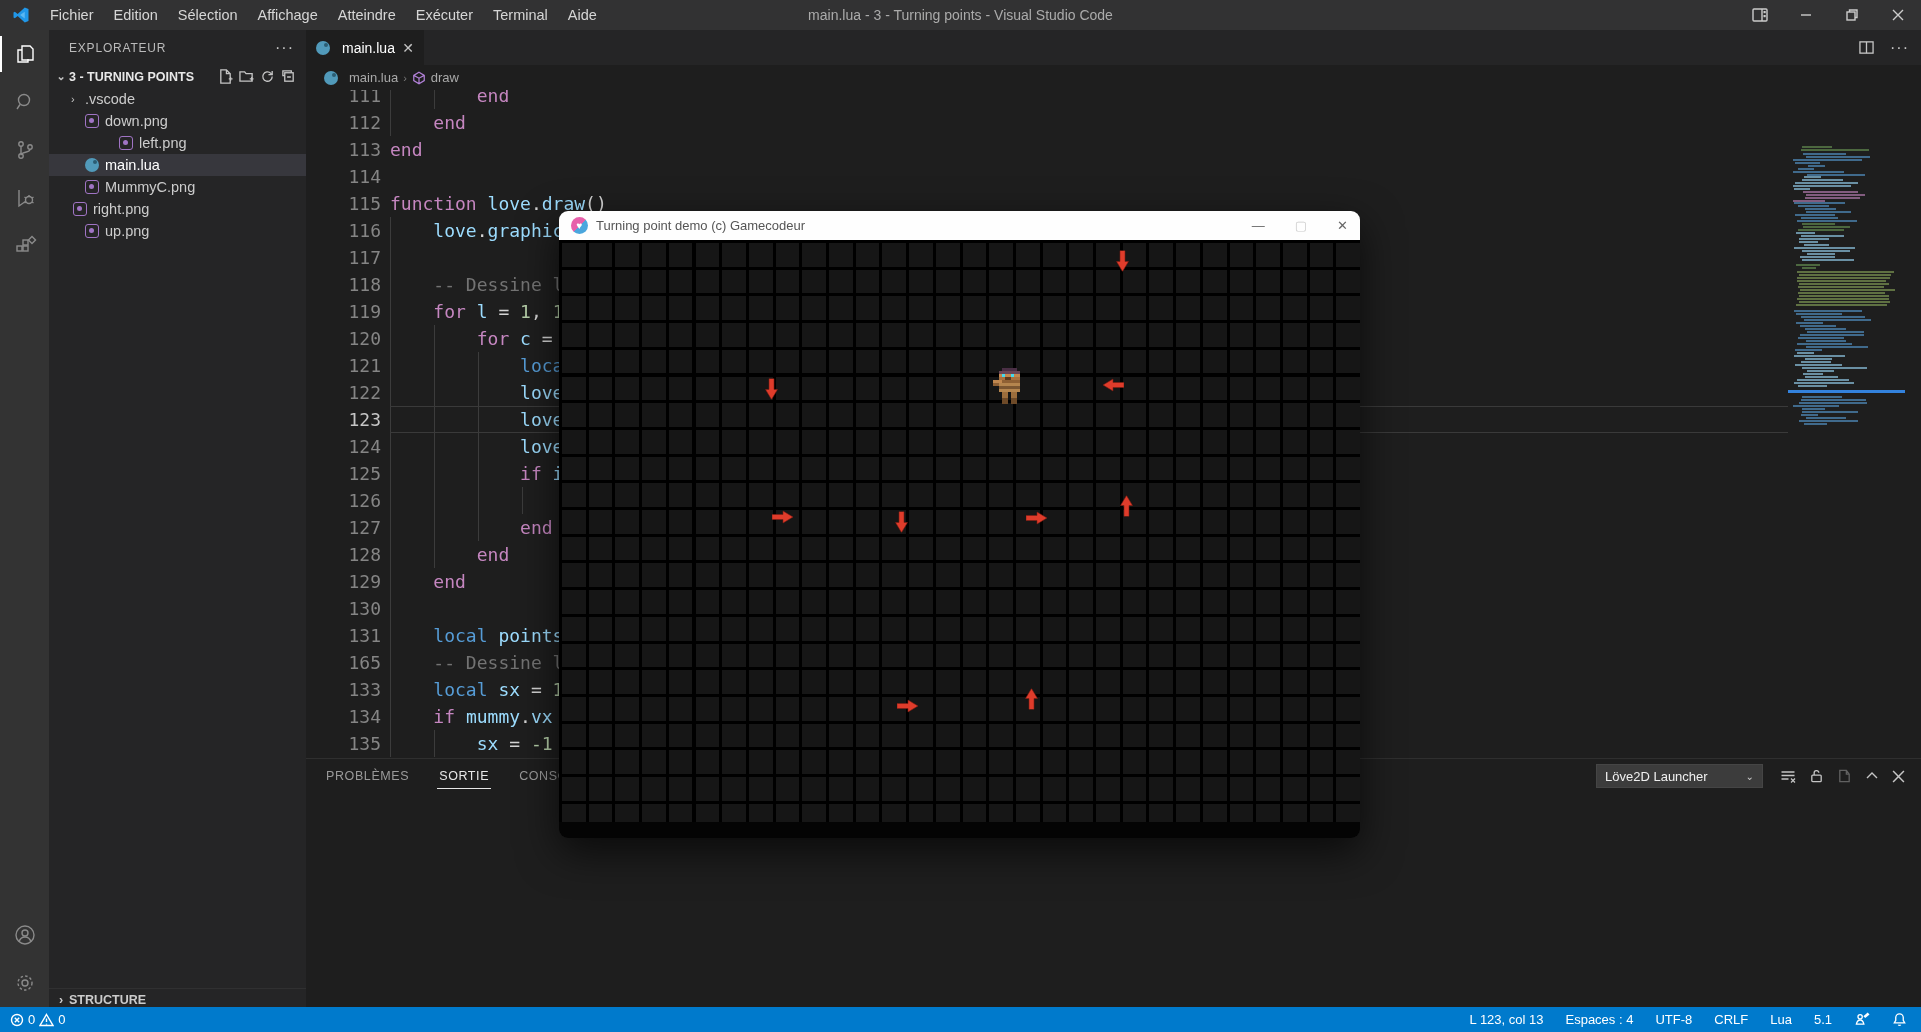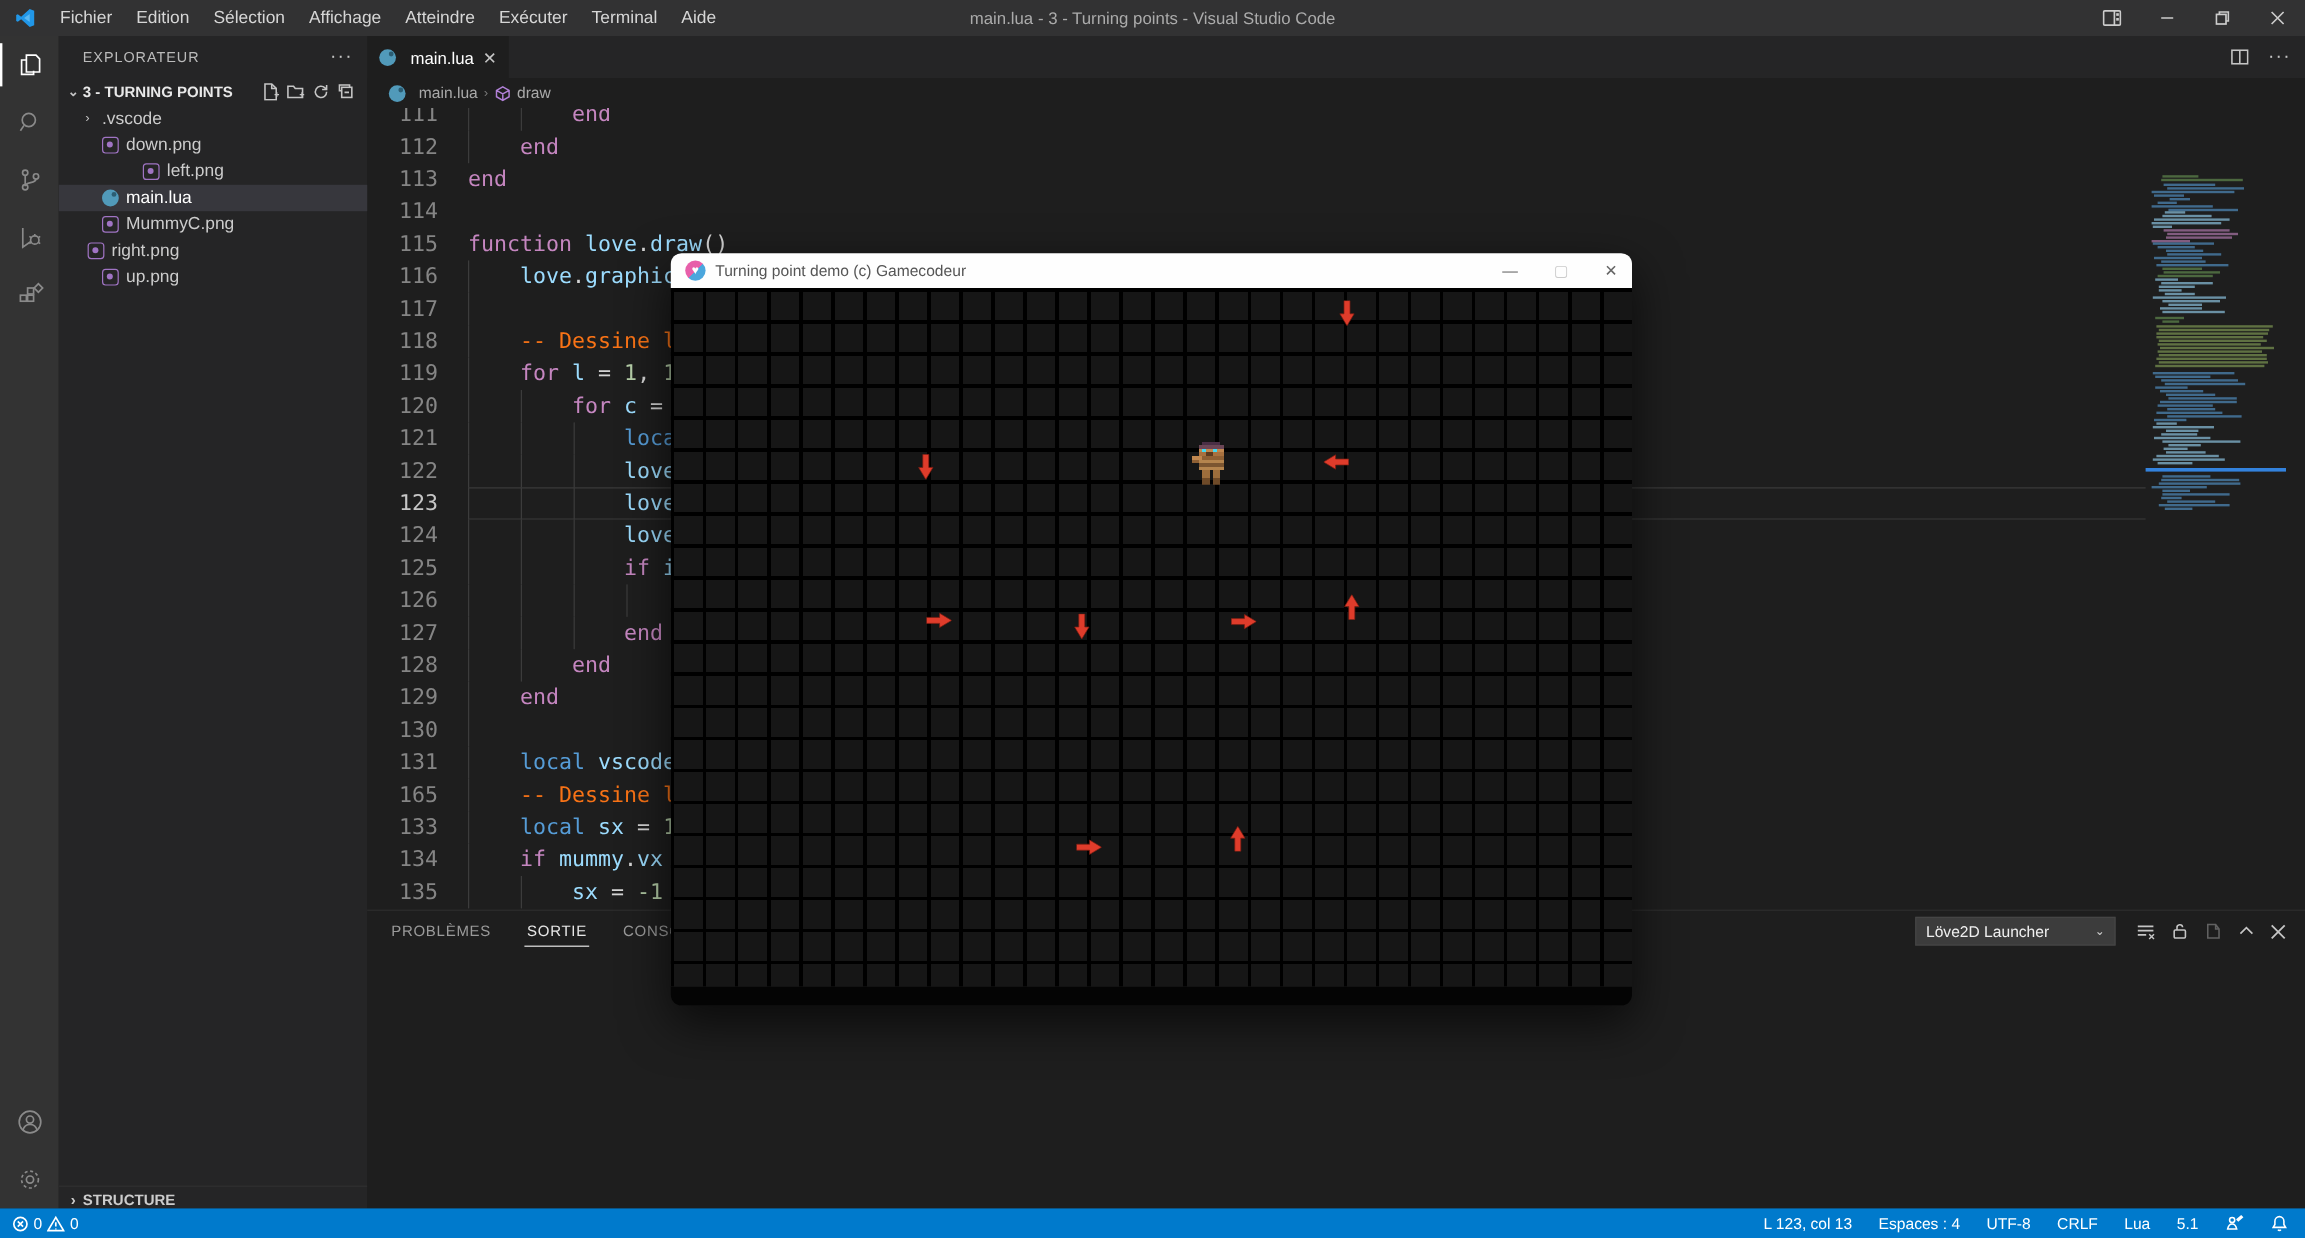--- a/index.html
+++ b/index.html
@@ -67,32 +67,32 @@
   .breadcrumb { height:25px; background:#1e1e1e; display:flex; align-items:center;
                 font-size:13px; color:#a9a9a9; padding-left:18px; gap:5px; }
   .breadcrumb .sep { color:#7a7a7a; font-size:11px; }
   .bc-icon { width:14px; height:14px; }
 
   
   .code { position:relative; height:668px; overflow:hidden; background:#1e1e1e;
           font-family:"DejaVu Sans Mono","Liberation Mono",monospace; font-size:18px; }
   .lines { position:absolute; left:0; top:-8px; right:0; }
   .line { height:27px; line-height:27px; position:relative; white-space:pre; }
-  .ln { position:absolute; left:0; width:59px; text-align:right; color:#858585; }
+  .ln { position:absolute; left:16px; width:59px; text-align:right; color:#858585; }
   .lt { position:absolute; left:84px; }
   .guide { position:absolute; top:0; bottom:0; width:1px; background:#3c3c3c; }
   .line.current .ln { color:#c6c6c6; }
   .line.current::after { content:""; position:absolute; left:84px; width:1398px; top:0; bottom:0;
                          box-shadow: inset 0 1px 0 #3a3a3a, inset 0 -1px 0 #3a3a3a; }
   .tk-ws  { color:#d4d4d4; }
   .tk-kw  { color:#c586c0; }
   .tk-decl{ color:#569cd6; }
   .tk-var { color:#9cdcfe; }
   .tk-num { color:#b5cea8; }
-  .tk-com { color:#f97316; }
+  .tk-com { color:#737373; }
   .tk-op  { color:#d4d4d4; }
 
   
   .minimap { position:absolute; left:1482px; top:56px; width:117px; height:300px; }
   .mm-line { position:absolute; height:2px; opacity:.6; }
   .mm-full { position:absolute; left:0; width:117px; opacity:.85; }
 
   
   .panel { position:absolute; left:0; top:728px; width:1615px; height:249px;
            background:#1e1e1e; border-top:1px solid #2f2f2f; }
@@ -347,21 +347,21 @@
           <div class="line"><span class="ln">121</span><span class="guide" style="left: 84px;"></span><span class="guide" style="left: 128px;"></span><span class="guide" style="left: 172px;"></span><span class="lt"><span class="tk-ws">            </span><span class="tk-decl">loca</span></span></div>
           <div class="line"><span class="ln">122</span><span class="guide" style="left: 84px;"></span><span class="guide" style="left: 128px;"></span><span class="guide" style="left: 172px;"></span><span class="lt"><span class="tk-ws">            </span><span class="tk-var">love</span></span></div>
           <div class="line current"><span class="ln">123</span><span class="guide" style="left: 84px;"></span><span class="guide" style="left: 128px;"></span><span class="guide" style="left: 172px;"></span><span class="lt"><span class="tk-ws">            </span><span class="tk-var">love</span></span></div>
           <div class="line"><span class="ln">124</span><span class="guide" style="left: 84px;"></span><span class="guide" style="left: 128px;"></span><span class="guide" style="left: 172px;"></span><span class="lt"><span class="tk-ws">            </span><span class="tk-var">love</span></span></div>
           <div class="line"><span class="ln">125</span><span class="guide" style="left: 84px;"></span><span class="guide" style="left: 128px;"></span><span class="guide" style="left: 172px;"></span><span class="lt"><span class="tk-ws">            </span><span class="tk-kw">if</span><span class="tk-ws"> </span><span class="tk-var">i</span></span></div>
           <div class="line"><span class="ln">126</span><span class="guide" style="left: 84px;"></span><span class="guide" style="left: 128px;"></span><span class="guide" style="left: 172px;"></span><span class="guide" style="left: 216px;"></span><span class="lt"></span></div>
           <div class="line"><span class="ln">127</span><span class="guide" style="left: 84px;"></span><span class="guide" style="left: 128px;"></span><span class="guide" style="left: 172px;"></span><span class="lt"><span class="tk-ws">            </span><span class="tk-kw">end</span></span></div>
           <div class="line"><span class="ln">128</span><span class="guide" style="left: 84px;"></span><span class="guide" style="left: 128px;"></span><span class="lt"><span class="tk-ws">        </span><span class="tk-kw">end</span></span></div>
           <div class="line"><span class="ln">129</span><span class="guide" style="left: 84px;"></span><span class="lt"><span class="tk-ws">    </span><span class="tk-kw">end</span></span></div>
           <div class="line"><span class="ln">130</span><span class="guide" style="left: 84px;"></span><span class="lt"></span></div>
-          <div class="line"><span class="ln">131</span><span class="guide" style="left: 84px;"></span><span class="lt"><span class="tk-ws">    </span><span class="tk-decl">local</span><span class="tk-ws"> </span><span class="tk-var">vscode</span></span></div>
+          <div class="line"><span class="ln">131</span><span class="guide" style="left: 84px;"></span><span class="lt"><span class="tk-ws">    </span><span class="tk-decl">local</span><span class="tk-ws"> </span><span class="tk-var">points</span></span></div>
           <div class="line"><span class="ln">165</span><span class="guide" style="left: 84px;"></span><span class="lt"><span class="tk-ws">    </span><span class="tk-com">-- Dessine l</span></span></div>
           <div class="line"><span class="ln">133</span><span class="guide" style="left: 84px;"></span><span class="lt"><span class="tk-ws">    </span><span class="tk-decl">local</span><span class="tk-ws"> </span><span class="tk-var">sx</span><span class="tk-ws"> </span><span class="tk-op">=</span><span class="tk-ws"> </span><span class="tk-num">1</span></span></div>
           <div class="line"><span class="ln">134</span><span class="guide" style="left: 84px;"></span><span class="lt"><span class="tk-ws">    </span><span class="tk-kw">if</span><span class="tk-ws"> </span><span class="tk-var">mummy</span><span class="tk-op">.</span><span class="tk-var">vx</span></span></div>
           <div class="line"><span class="ln">135</span><span class="guide" style="left: 84px;"></span><span class="guide" style="left: 128px;"></span><span class="lt"><span class="tk-ws">        </span><span class="tk-var">sx</span><span class="tk-ws"> </span><span class="tk-op">=</span><span class="tk-ws"> </span><span class="tk-num">-1</span></span></div>
         </div>
       <div class="minimap" id="minimap">
           <div class="mm-line" style="top: 0px; left: 13.5529px; width: 30.4596px; background: rgb(106, 153, 85);"></div>
           <div class="mm-line" style="top: 3px; left: 12.6767px; width: 68.2901px; background: rgb(106, 153, 85);"></div>
           <div class="mm-line" style="top: 7px; left: 14.755px; width: 43.1062px; background: rgb(86, 156, 214);"></div>
           <div class="mm-line" style="top: 10px; left: 17.9183px; width: 64.343px; background: rgb(86, 156, 214);"></div>

